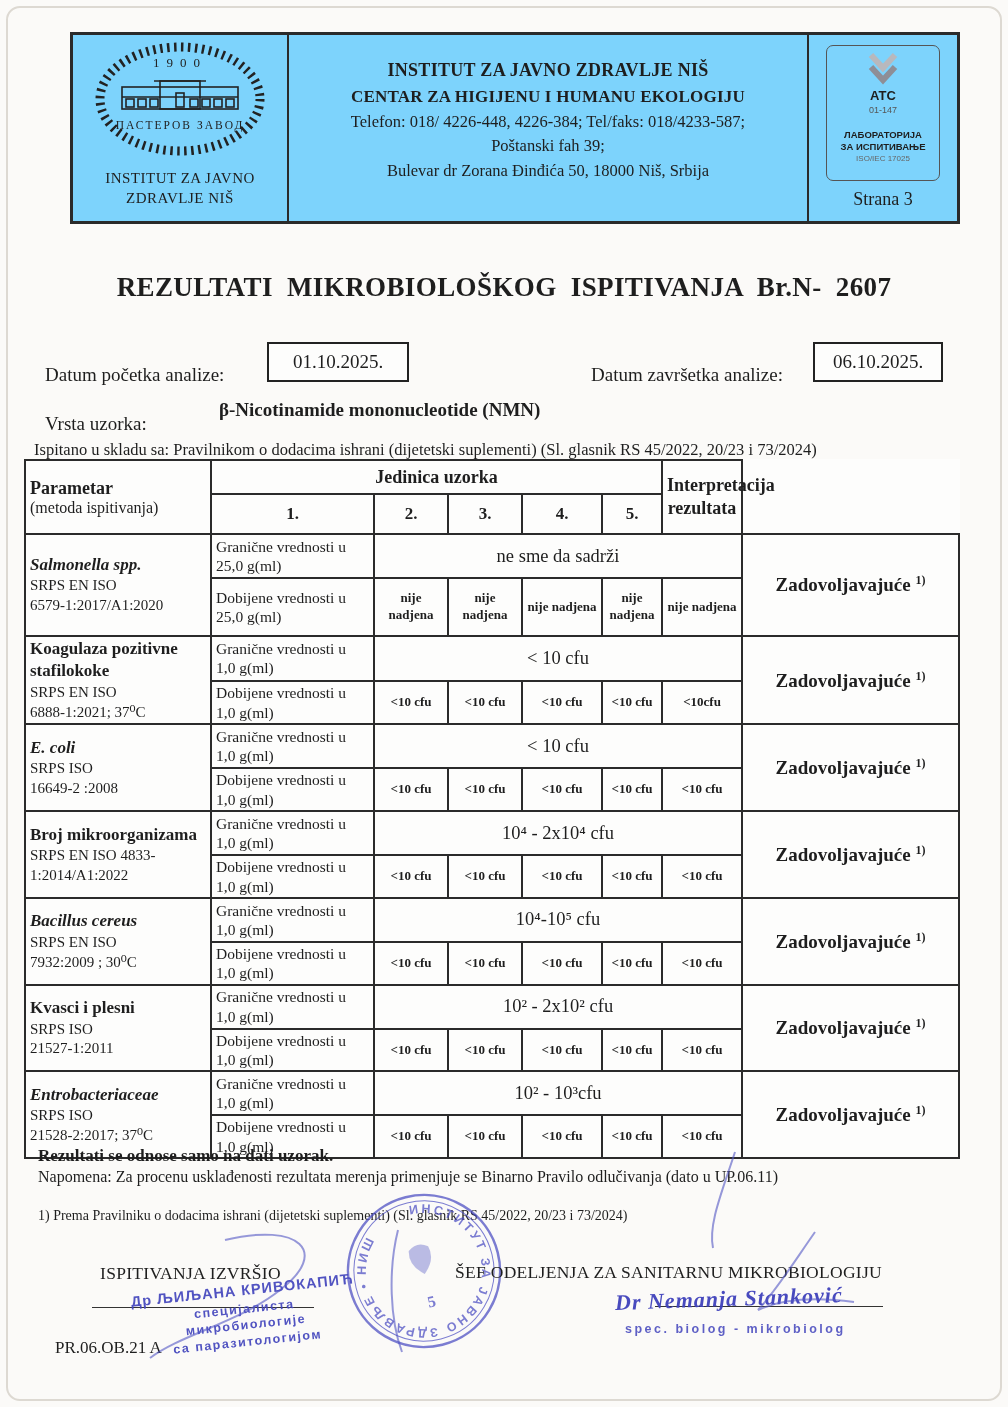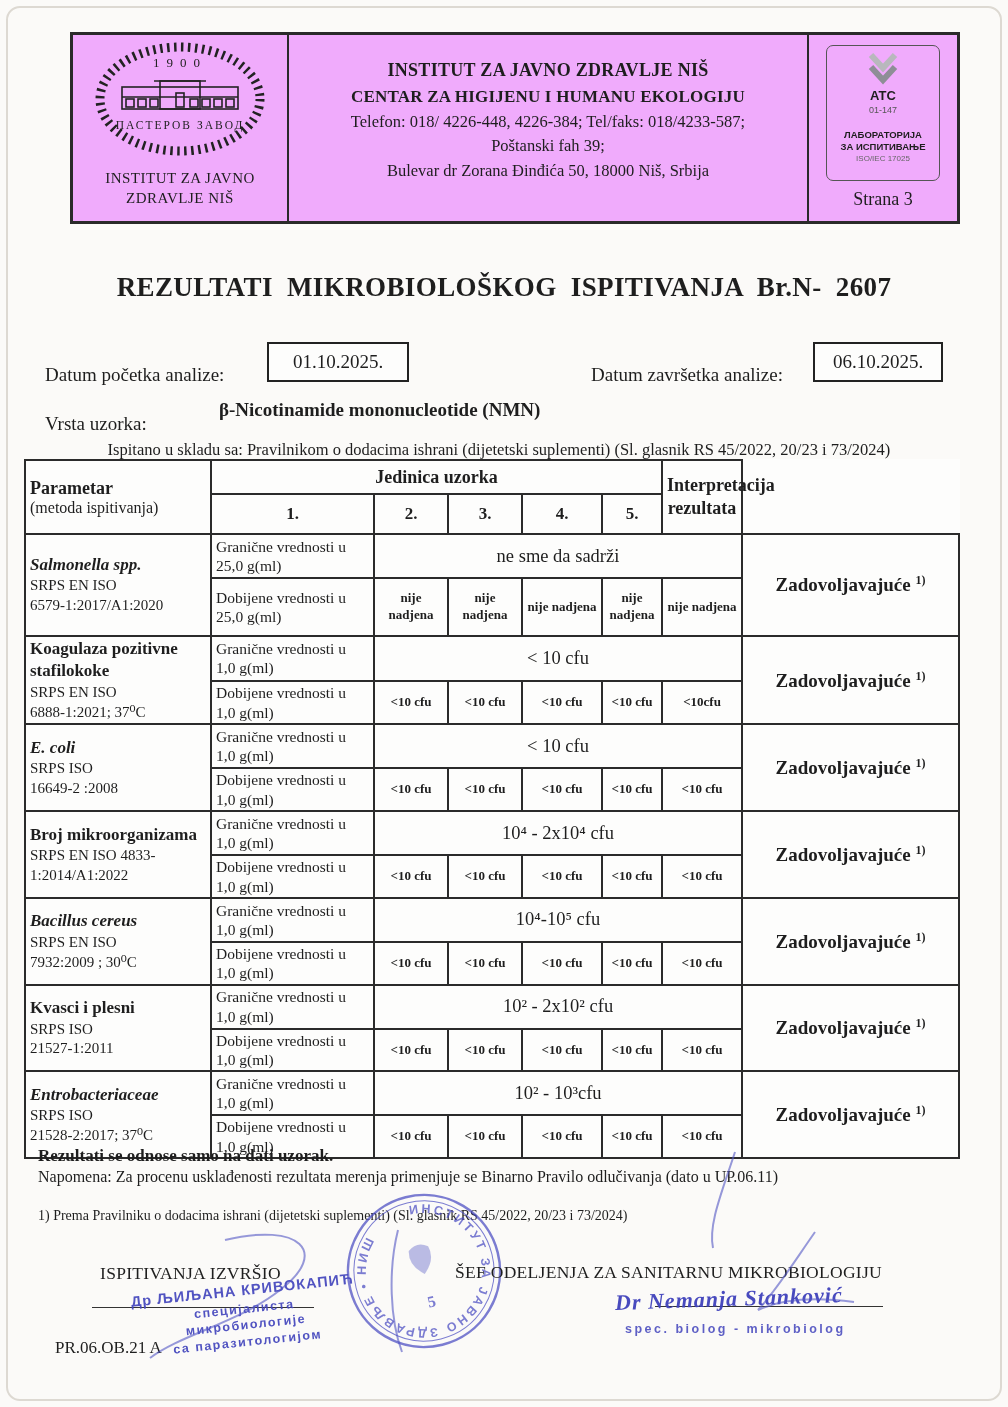--- a/index.html
+++ b/index.html
@@ -2,21 +2,21 @@
 <html><head>
 <meta charset="utf-8">
 <style>
   html,body{margin:0;padding:0;background:#efede9;}
   .page{position:relative;width:1008px;height:1407px;background:#fbfaf8;overflow:hidden;
         font-family:"Liberation Serif","DejaVu Serif",serif;color:#1e1e1e;}
   .scan-frame{position:absolute;inset:6px;border:2px solid #ddd9d2;border-radius:14px;pointer-events:none;}
 
   
   .header-box{position:absolute;left:70px;top:32px;width:884px;height:186px;
-              border:3px solid #2a2a2a;display:flex;background:#f0abfc;}
+              border:3px solid #2a2a2a;display:flex;background:#7dd3fc;}
   .hb-left{width:214px;border-right:2px solid #2a2a2a;display:flex;flex-direction:column;
            align-items:center;justify-content:flex-start;padding-top:6px;}
   .hb-left .caption{font-size:15px;letter-spacing:.5px;text-align:center;line-height:1.3;margin-top:2px;}
   .hb-center{flex:1;border-right:2px solid #2a2a2a;text-align:center;padding-top:22px;line-height:1.5;}
   .hb-center .l1{font-weight:bold;font-size:18px;letter-spacing:.3px;}
   .hb-center .l2{font-weight:bold;font-size:17px;letter-spacing:.2px;}
   .hb-center .l3{font-size:16.5px;}
   .hb-right{width:148px;display:flex;flex-direction:column;align-items:center;}
   .ats-box{margin-top:10px;width:112px;height:128px;border:1.5px solid #555;border-radius:7px;
            display:flex;flex-direction:column;align-items:center;padding-top:6px;}
@@ -136,21 +136,21 @@
   <div class="doc-title">REZULTATI  MIKROBIOLOŠKOG  ISPITIVANJA  Br.N- 2607</div>
 
   <div class="abs meta-label" style="left:45px;top:351px;">Datum početka analize:</div>
   <div class="abs date-box" style="left:267px;top:342px;width:138px;height:36px;">01.10.2025.</div>
   <div class="abs meta-label" style="left:591px;top:351px;">Datum završetka analize:</div>
   <div class="abs date-box" style="left:813px;top:342px;width:126px;height:36px;">06.10.2025.</div>
 
   <div class="abs meta-label" style="left:45px;top:400px;">Vrsta uzorka:</div>
   <div class="abs sample-value" style="left:195px;top:399px;margin-left:24px;">β-Nicotinamide mononucleotide (NMN)</div>
 
-  <div class="abs compliance" style="left:34px;top:440px;width:930px;text-align:center;">Ispitano u skladu sa: Pravilnikom o dodacima ishrani (dijetetski suplementi) (Sl. glasnik RS 45/2022, 20/23  i 73/2024)</div>
+  <div class="abs compliance" style="left:34px;top:440px;width:930px;">Ispitano u skladu sa: Pravilnikom o dodacima ishrani (dijetetski suplementi) (Sl. glasnik RS 45/2022, 20/23  i 73/2024)</div>
 
   <table class="results">
     <colgroup>
       <col style="width:186px">
         <col style="width:163px">
         <col style="width:74px">
         <col style="width:74px">
       <col style="width:80px">
         <col style="width:60px">
         <col style="width:80px">

